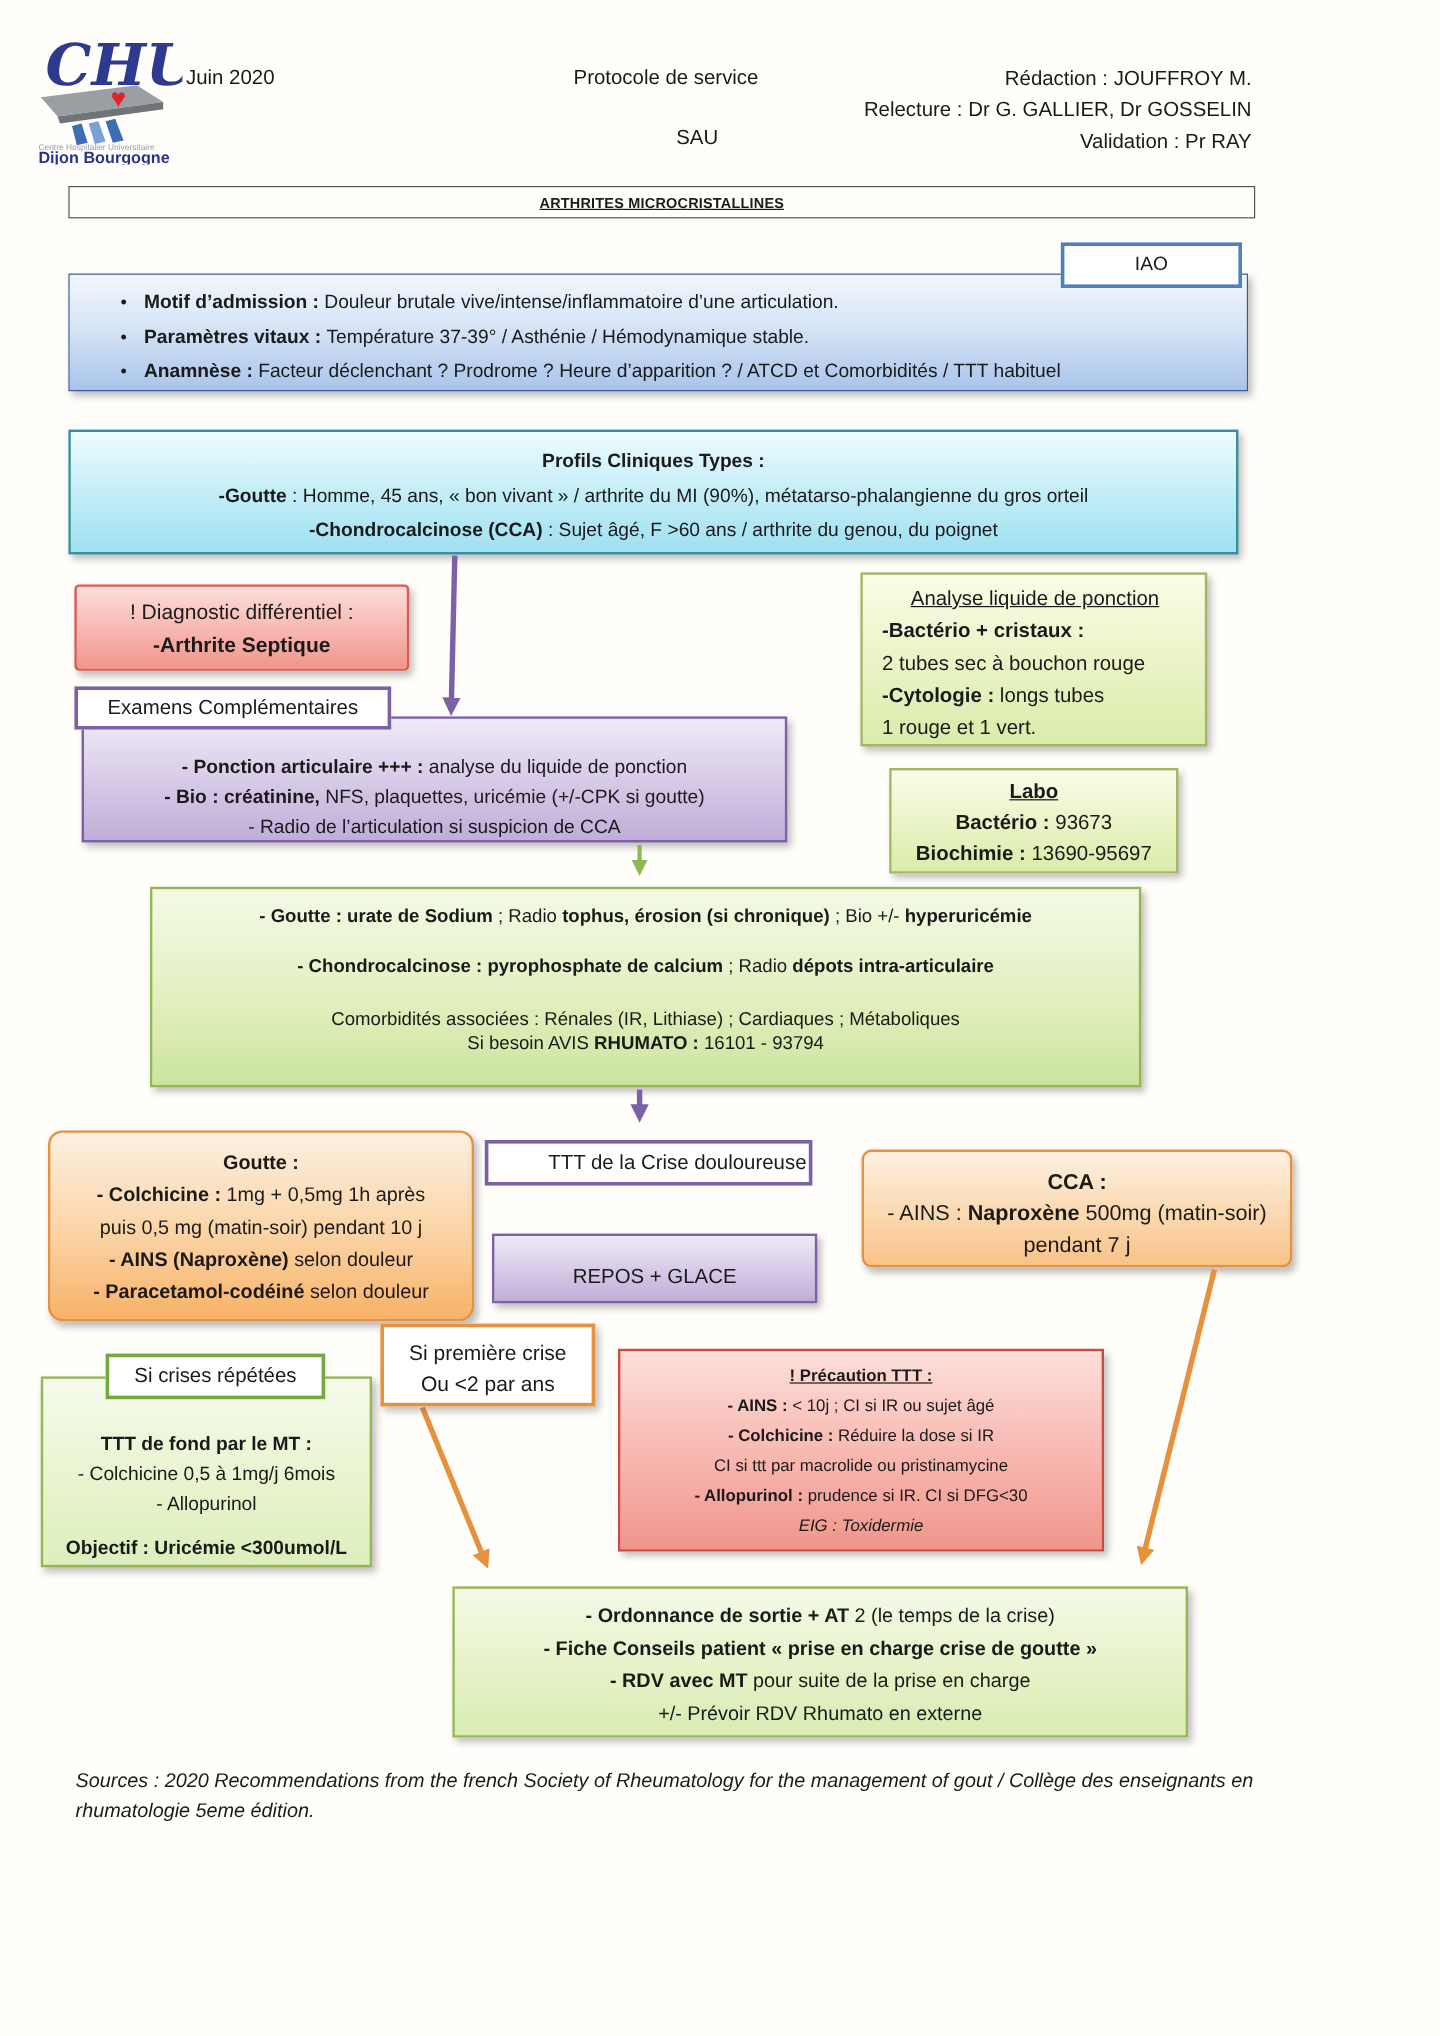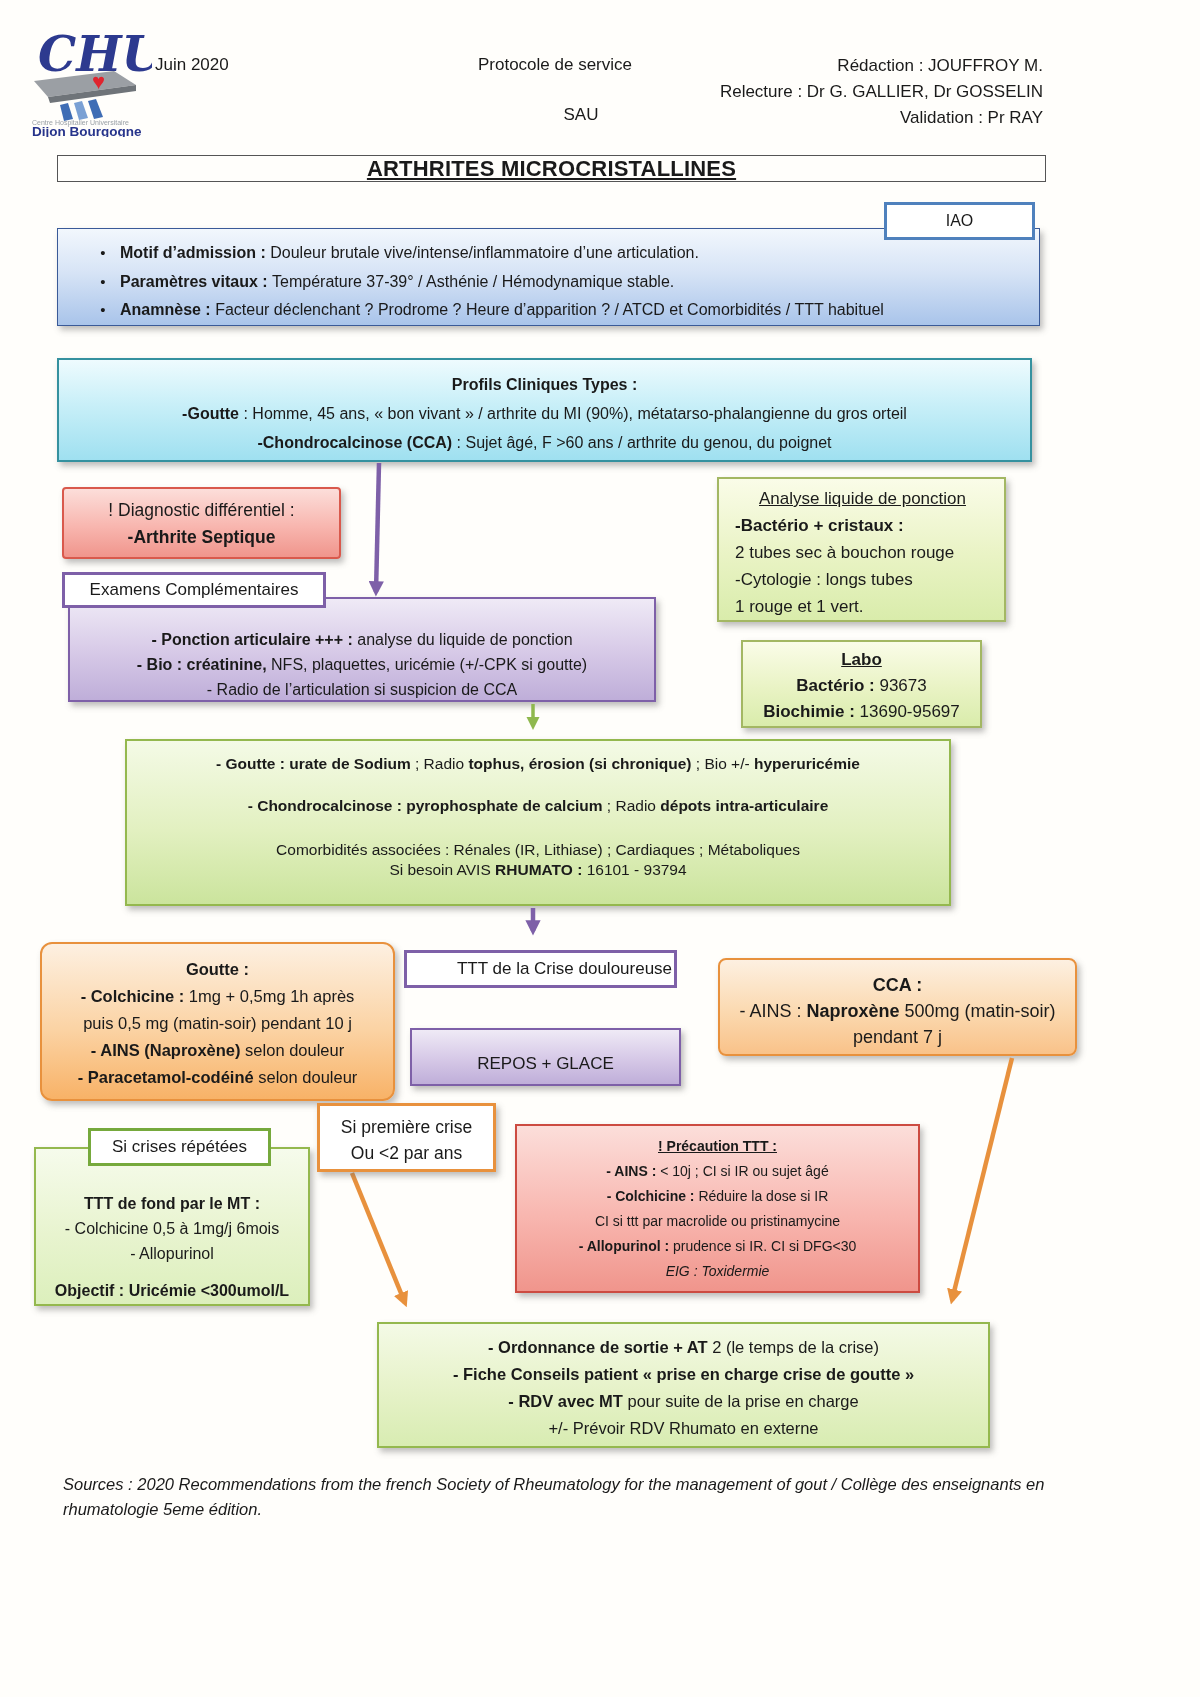--- a/index.html
+++ b/index.html
@@ -9,21 +9,21 @@
   .box{position:absolute;box-sizing:border-box;}
   .shadow{box-shadow:3px 4px 6px rgba(110,110,110,.45);}
   .center{text-align:center;}
   .ln{white-space:nowrap;}
   
   .hdr-txt{font-size:17px;}
   .hdr-right{text-align:right;line-height:26px;}
   
   #title-bar{left:57px;top:155px;width:989px;height:27px;border:1.5px solid #555;
              display:flex;align-items:center;justify-content:center;background:#fffefb;}
-  #title-bar span{font-weight:bold;font-size:22px;text-decoration:underline;letter-spacing:.2px;}
+  #title-bar span{font-weight:bold;font-size:12px;text-decoration:underline;letter-spacing:.2px;}
   
   .label-box{position:absolute;box-sizing:border-box;background:#fff;display:flex;
              align-items:center;justify-content:center;font-size:17px;z-index:6;}
   
   #admission-box{left:57px;top:228px;width:983px;height:98px;border:1.6px solid #3a5a98;
     background:linear-gradient(#f2f7fd 0%,#d7e4f6 45%,#a9c4ea 100%);padding:10px 14px 0 28px;font-size:16px;}
   .bullet-row{display:flex;line-height:28.5px;}
   .bullet-row::before{content:"•";width:34px;text-align:center;flex:0 0 34px;font-size:15px;}
   #profils-box{left:57px;top:358px;width:975px;height:104px;border:2px solid #35919f;
     background:linear-gradient(#eefbfe 0%,#c8eff8 45%,#9fe0f0 100%);padding-top:10px;font-size:16px;line-height:29px;}
@@ -115,21 +115,21 @@
 
   <div id="diagdiff-box" class="box shadow center">
     <div class="ln"><span>! Diagnostic différentiel :</span></div>
     <div class="ln"><span style="font-weight: bold;">-Arthrite Septique</span></div>
   </div>
 
   <div id="analyse-box" class="box shadow">
     <div class="ln ttl"><span style="text-decoration: underline;">Analyse liquide de ponction</span></div>
     <div class="ln"><span style="font-weight: bold;">-Bactério + cristaux :</span></div>
     <div class="ln"><span>2 tubes sec à bouchon rouge</span></div>
-    <div class="ln"><span style="font-weight: normal;">-Cytologie :</span><span> longs tubes</span></div>
+    <div class="ln"><span style="font-weight: bold;">-Cytologie :</span><span> longs tubes</span></div>
     <div class="ln"><span>1 rouge et 1 vert.</span></div>
   </div>
 
   <div id="examens-label" class="label-box">
     <span>Examens Complémentaires</span>
   </div>
   <div id="examens-box" class="box shadow center">
     <div class="ln"><span style="font-weight: bold;">- Ponction articulaire +++ : </span><span> analyse du liquide de ponction</span></div>
     <div class="ln"><span style="font-weight: bold;">- Bio : créatinine,</span><span> NFS, plaquettes, uricémie (+/-CPK si goutte)</span></div>
     <div class="ln"><span>- Radio de l’articulation si suspicion de CCA</span></div>

